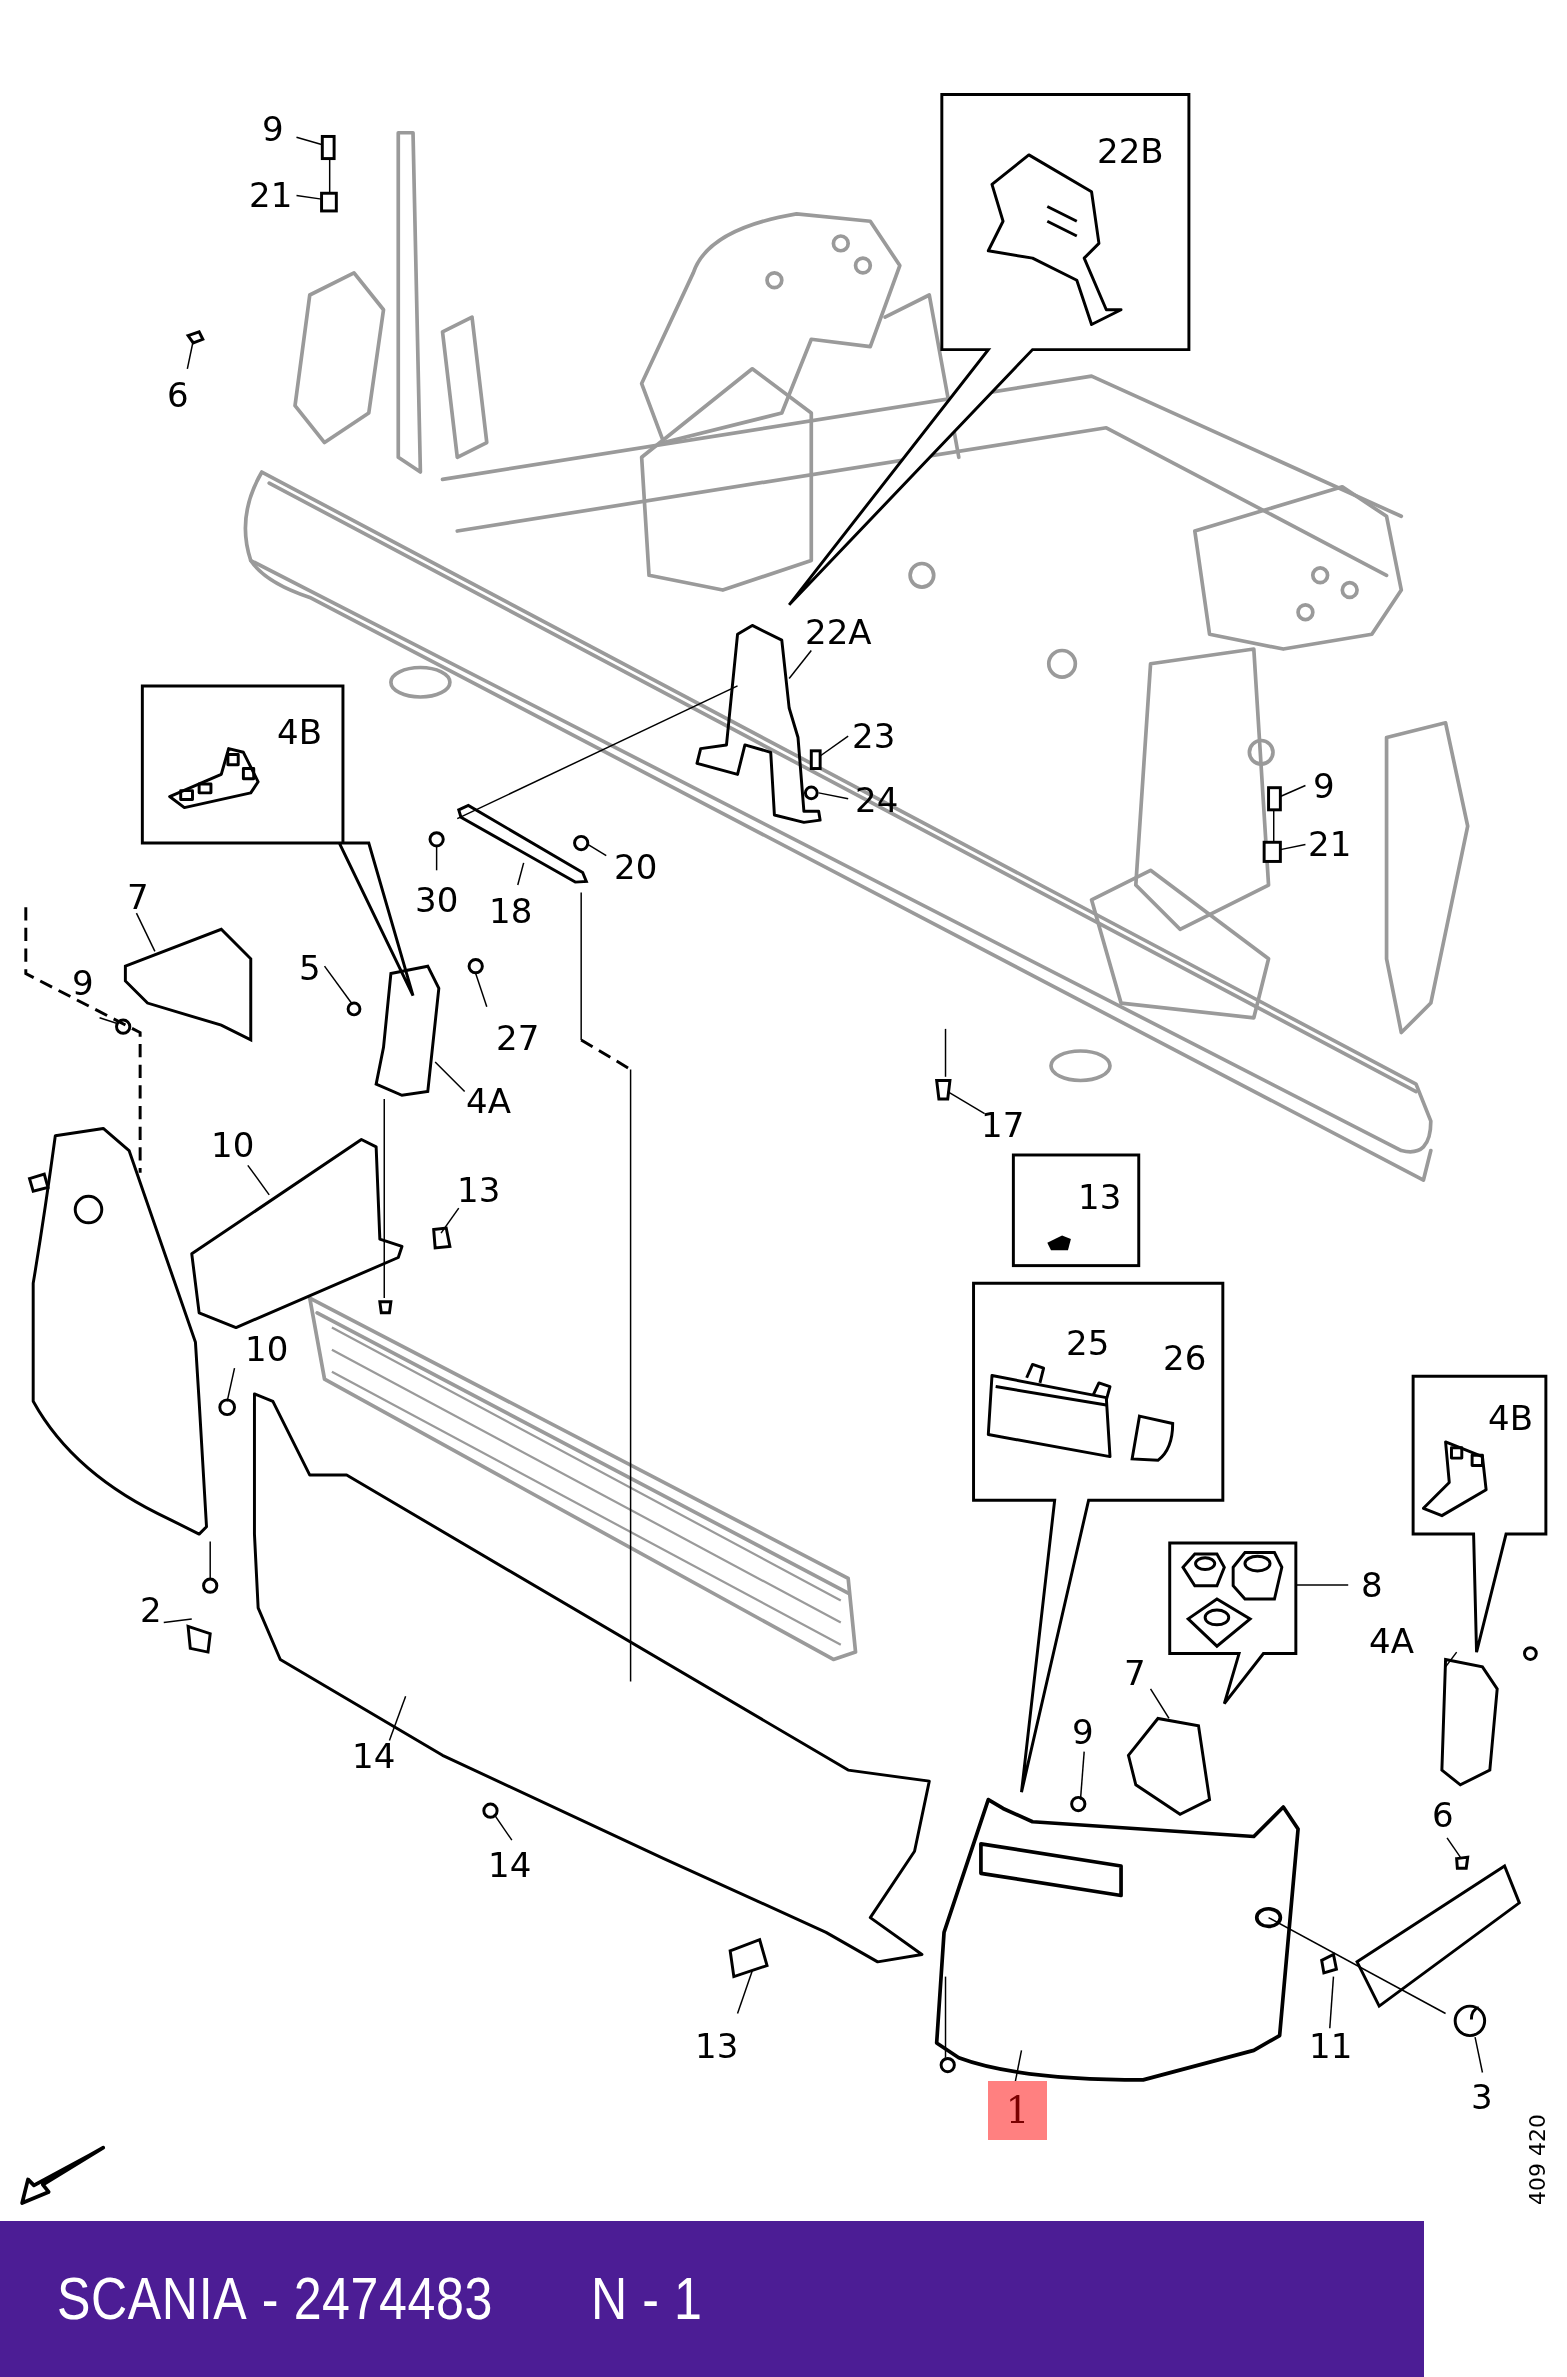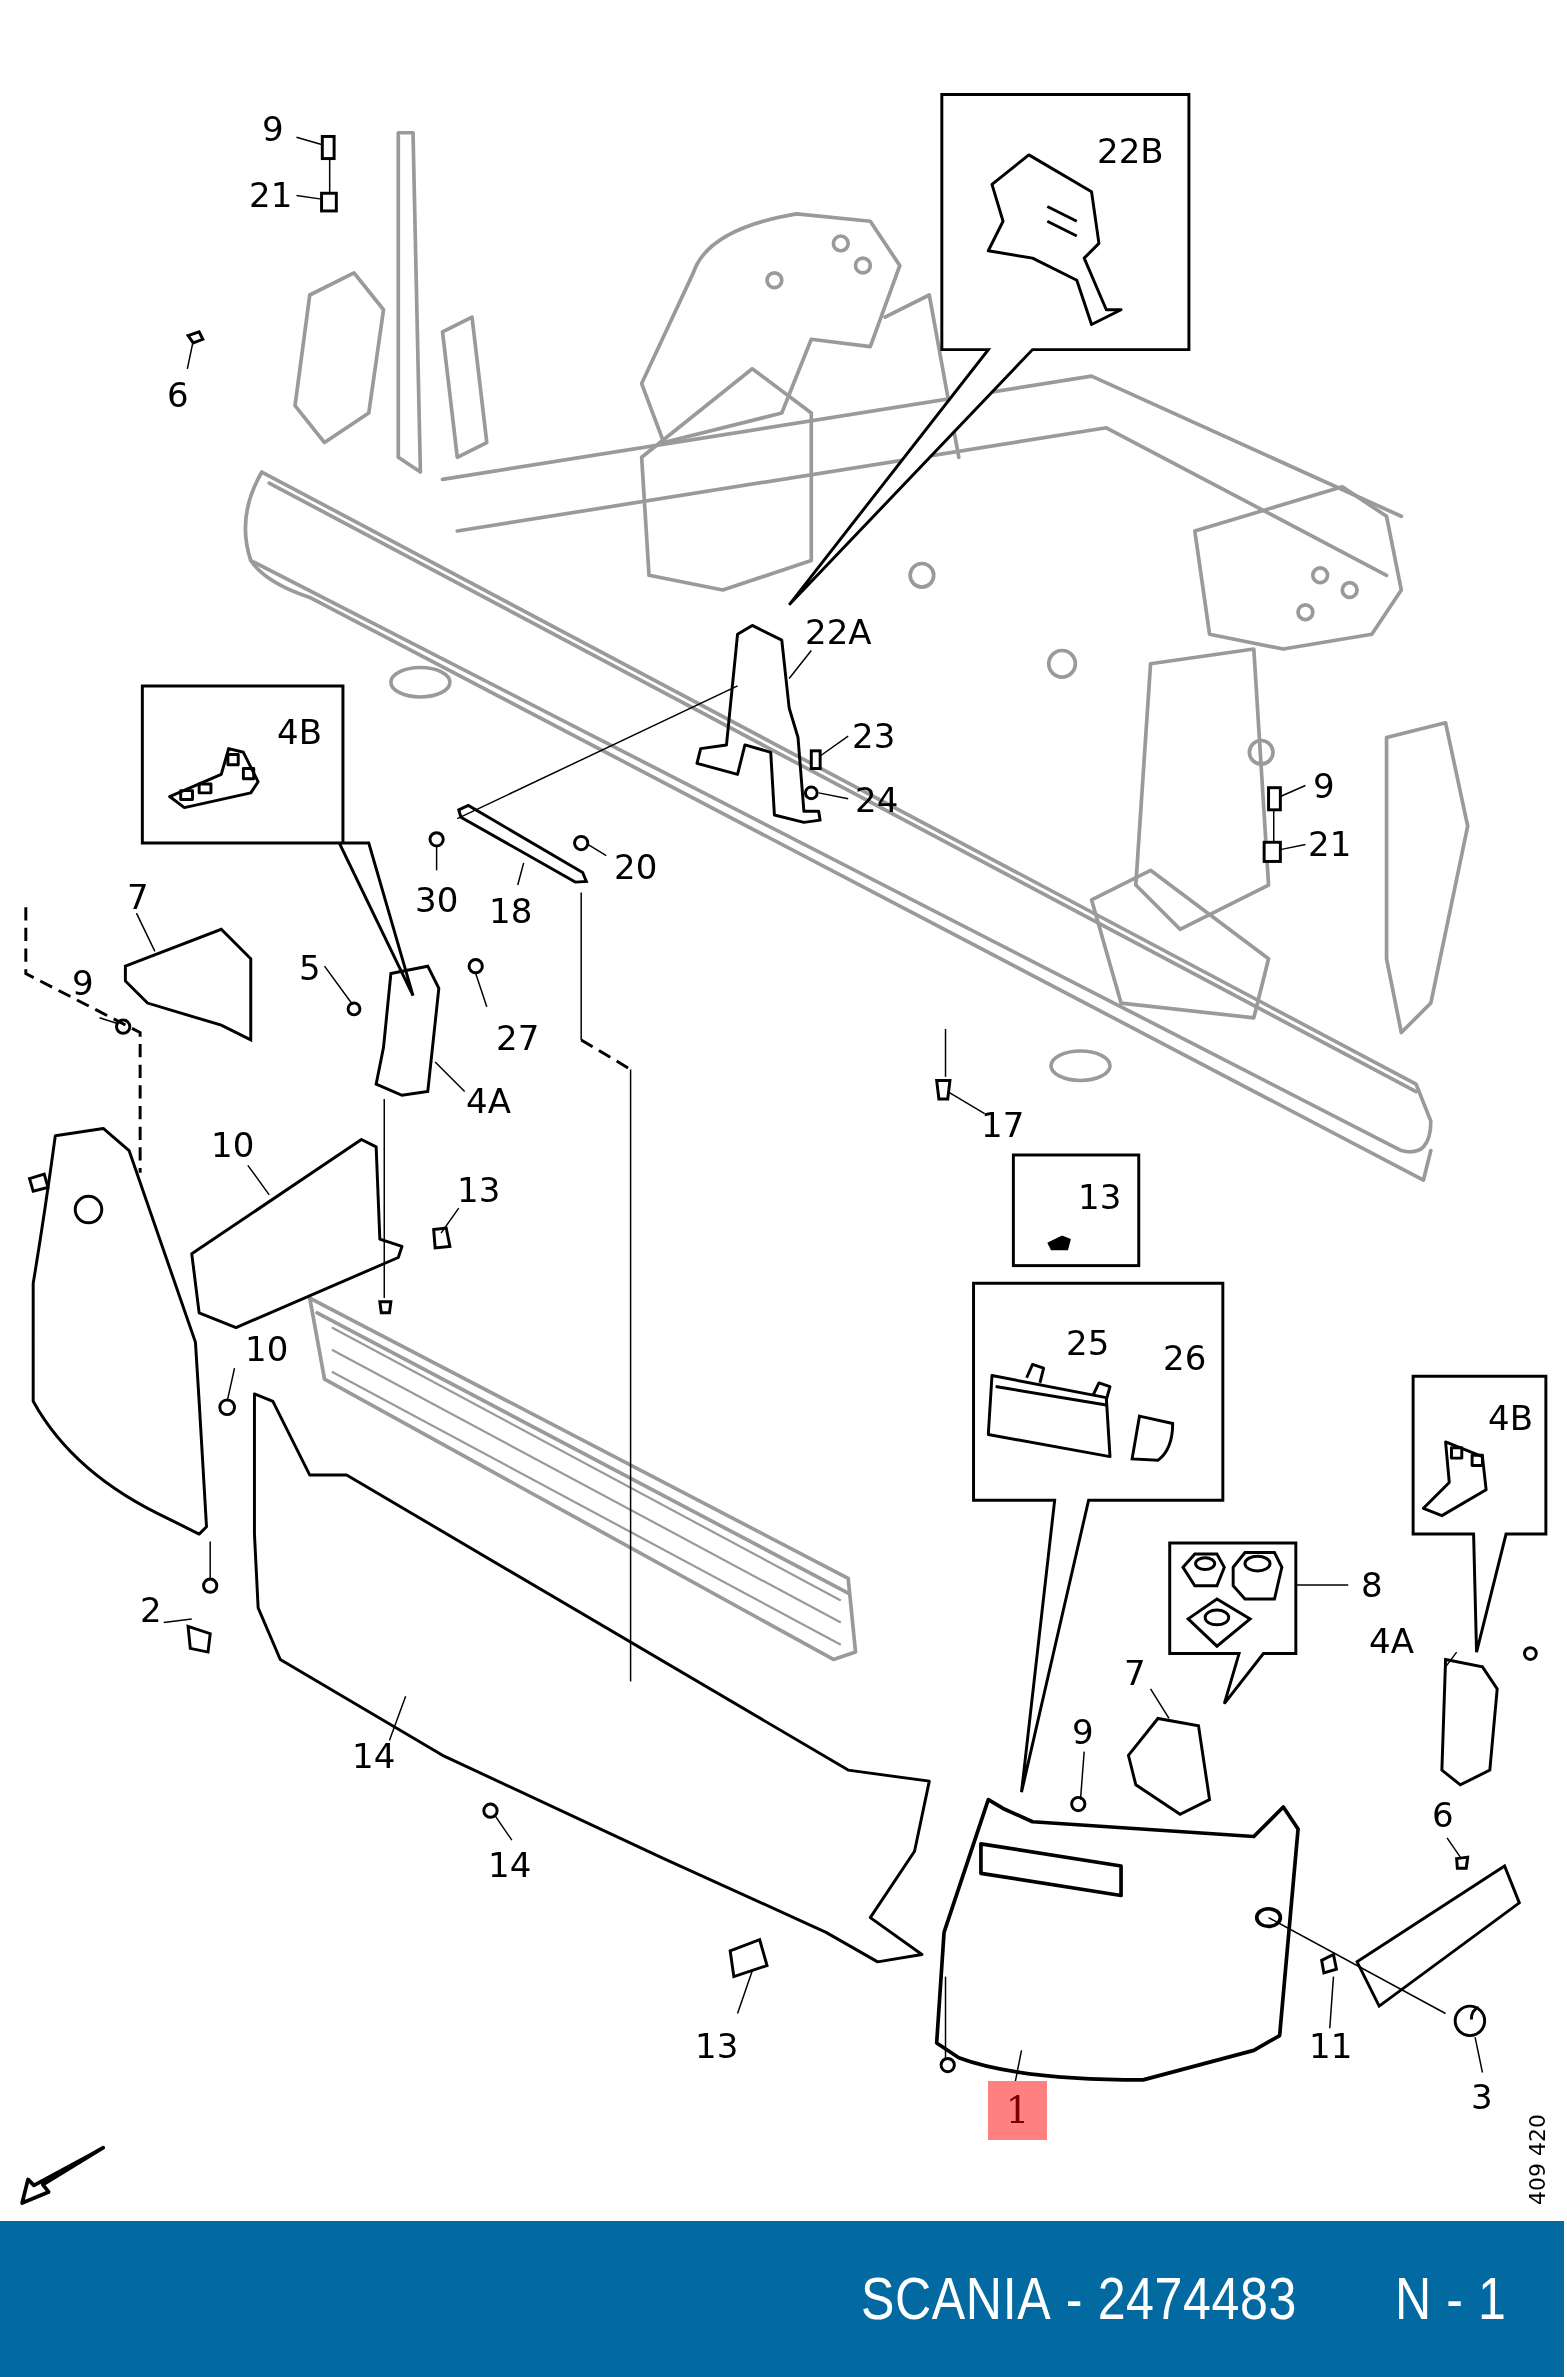--- a/index.html
+++ b/index.html
@@ -1,21 +1,21 @@
 <!DOCTYPE html>
 <html style="font-size:11.8px"><head>
 <meta charset="utf-8">
 <style>
   html, body { margin:0; padding:0; background:#ffffff; }
   body { width:1568px; height:2377px; position:relative; overflow:hidden; font-family:"DejaVu Sans", sans-serif; }
   #diagram { position:absolute; left:0; top:0; width:1568px; height:2220px; }
   .lbl { position:absolute; font-family:"DejaVu Sans", sans-serif; font-size:34px; color:#000; line-height:1; white-space:nowrap; }
   .hl { position:absolute; background:#ff8080; color:#7a0000; font-family:"DejaVu Serif", serif; font-size:37px; display:flex; align-items:center; justify-content:center; }
   .docnum { position:absolute; font-family:"DejaVu Sans", sans-serif; font-size:22px; transform:rotate(-90deg); transform-origin:left top; white-space:nowrap; }
-  #footer { position:absolute; left:0; top:2221px; width:1564px; height:156px; background:#0369a1; display:flex; align-items:center; justify-content:flex-end; }
+  #footer { position:absolute; left:0; top:2221px; width:1424px; height:156px; background:#4c1d95; display:flex; align-items:center; justify-content:flex-start; }
   #footer .ft { color:#ffffff; font-family:"Liberation Sans", sans-serif; font-size:59px; transform:scaleX(0.85); letter-spacing:0.7px; }
   #footer .ft span { display:inline-block; }
   .gap { width:81px; }
 </style>
 </head>
 <body>
 
 <svg id="diagram" viewBox="0 0 2126 3010" xmlns="http://www.w3.org/2000/svg">
 
   <g fill="none" stroke="#9a9a9a" stroke-width="5" stroke-linejoin="round" stroke-linecap="round">

